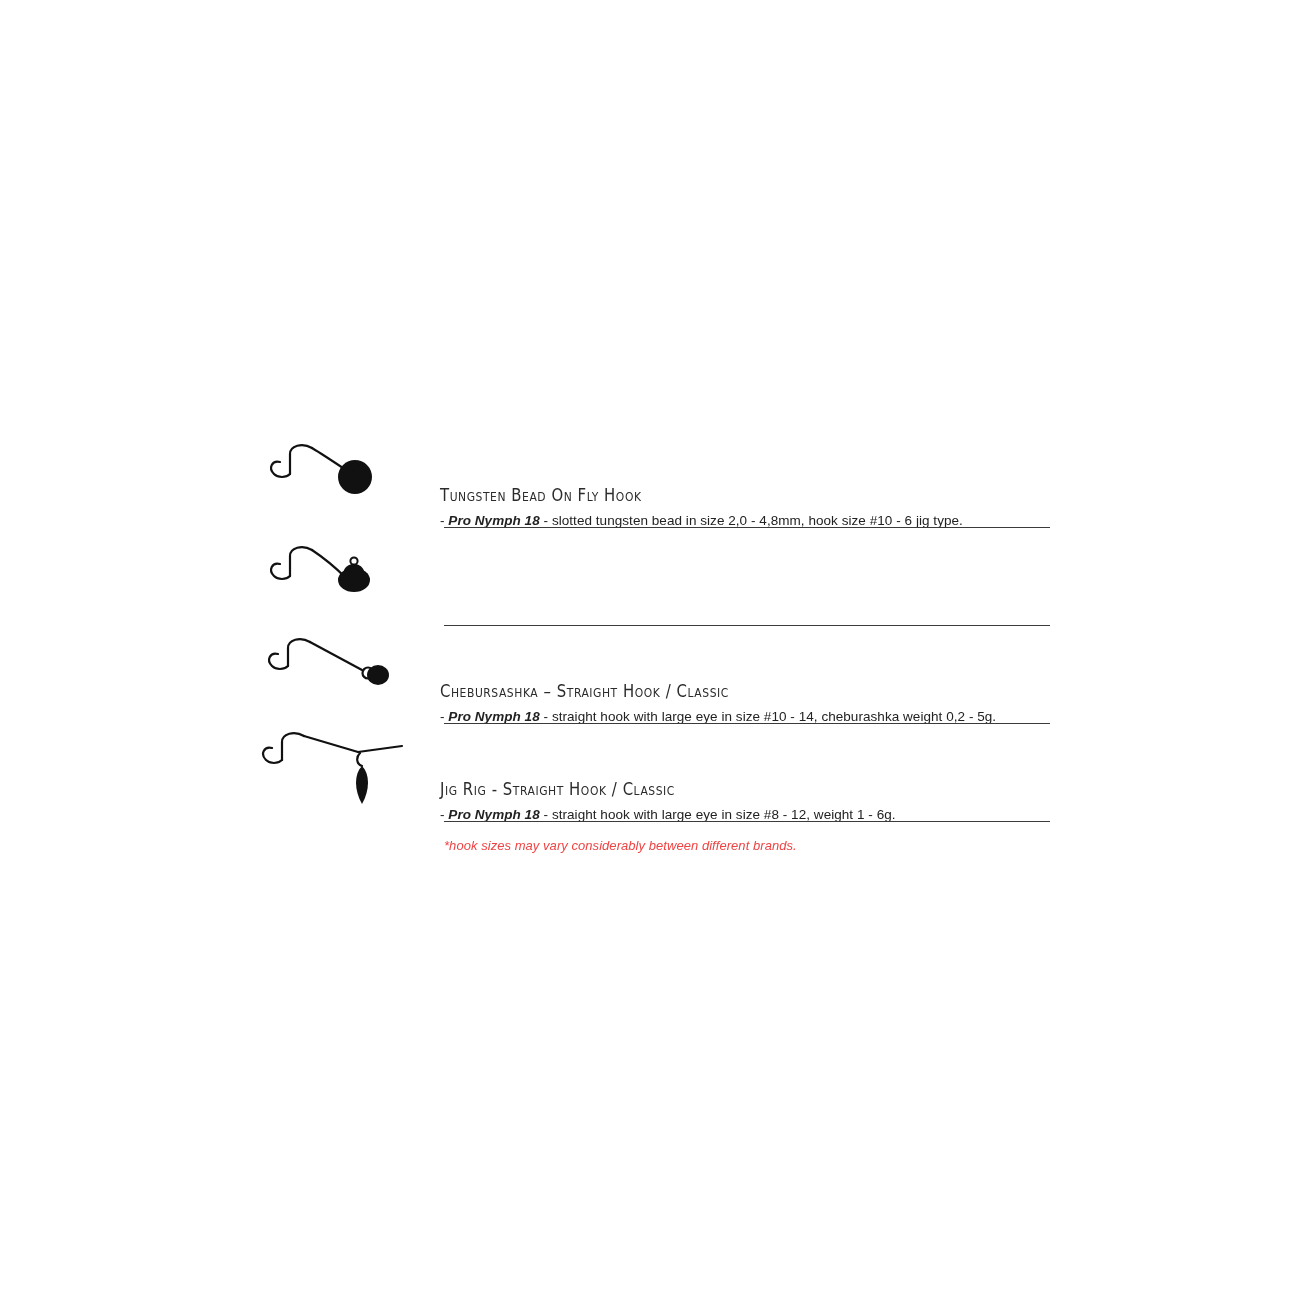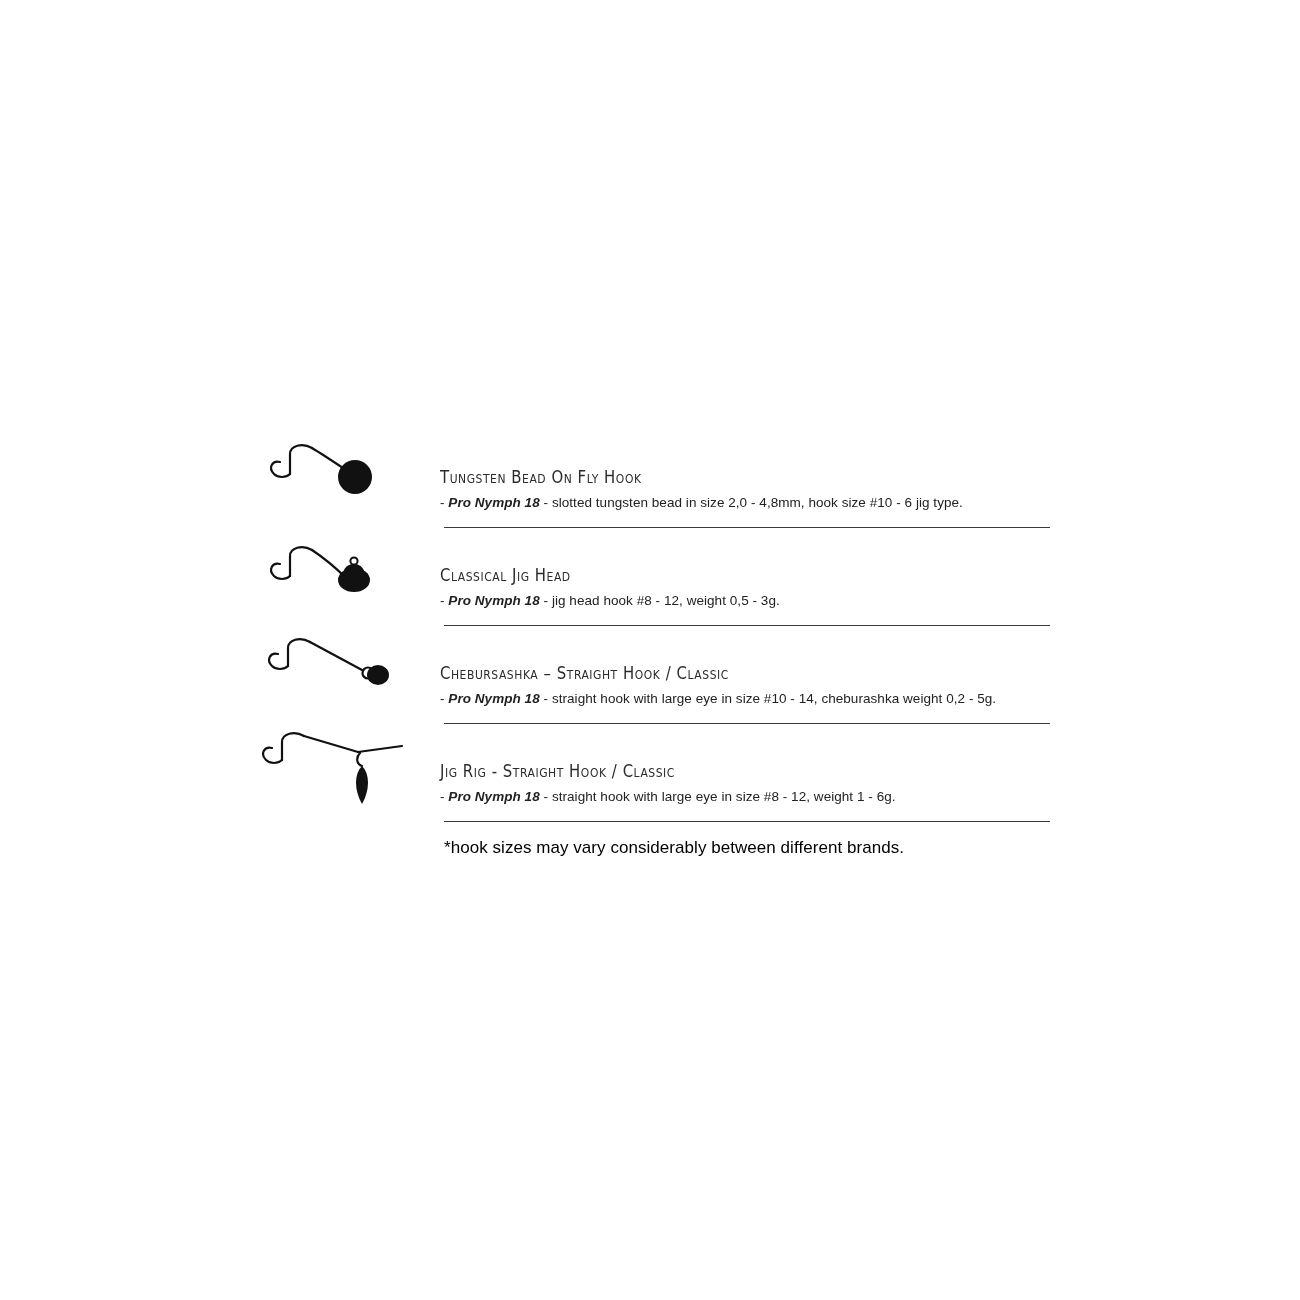--- a/index.html
+++ b/index.html
@@ -24,21 +24,21 @@
   }
   .rows {
     position: absolute;
     left: 250px;
     top: 430px;
     width: 800px;
   }
   .row {
     position: relative;
     display: flex;
-    align-items: center;
+    align-items: flex-end;
     height: 98px;
   }
   .figure {
     width: 190px;
     flex: 0 0 190px;
     position: relative;
     height: 98px;
   }
   .figure svg {
     position: absolute;
@@ -82,22 +82,23 @@
     height: 1px;
     background: #3b3b3b;
   }
   .row .rule {
     left: 194px;
   }
   .footnote {
     position: absolute;
     left: 444px;
     top: 838px;
-    font-size: 17px;
-    color: #000000;
+    font-size: 13px;
+    font-style: italic;
+    color: #ef4444;
     letter-spacing: 0.05px;
   }
 </style>
 </head>
 <body>
 
 <div class="sheet">
 
   <div class="rows">
 
@@ -125,24 +126,20 @@
         <svg width="190" height="98" viewBox="0 0 190 98">
           <g fill="none" stroke="#111" stroke-width="2.2" stroke-linecap="round">
             <path d="M30 36 C22 34, 18 42, 24 48 C28 52, 36 52, 40 48"></path>
             <path d="M40 48 L40 28 C40 20, 52 16, 62 22"></path>
             <path d="M62 22 C74 30, 86 40, 96 50"></path>
           </g>
           <path d="M96 50 C90 44, 96 36, 104 36 C112 36, 118 44, 112 52 C108 58, 100 58, 96 50 Z" fill="#111"></path>
           <circle cx="104" cy="33" r="3.6" fill="none" stroke="#111" stroke-width="2"></circle>
           <ellipse cx="104" cy="52" rx="16" ry="12" fill="#111"></ellipse>
         </svg>
-      </div>
-      <div class="content">
-        <div class="heading">Classical Jig head</div>
-        <div class="desc"><span>- </span><b>Pro Nymph 18</b><span> - jig head hook #8 - 12, weight 0,5 - 3g.</span></div>
       </div>
       <div class="rule"></div>
     </div>
 
     <div class="row">
       <div class="figure">
         <svg width="190" height="98" viewBox="0 0 190 98">
           <g fill="none" stroke="#111" stroke-width="2.2" stroke-linecap="round">
             <path d="M28 28 C20 26, 16 34, 22 40 C26 44, 34 44, 38 40"></path>
             <path d="M38 40 L38 22 C38 14, 50 10, 60 16"></path>

